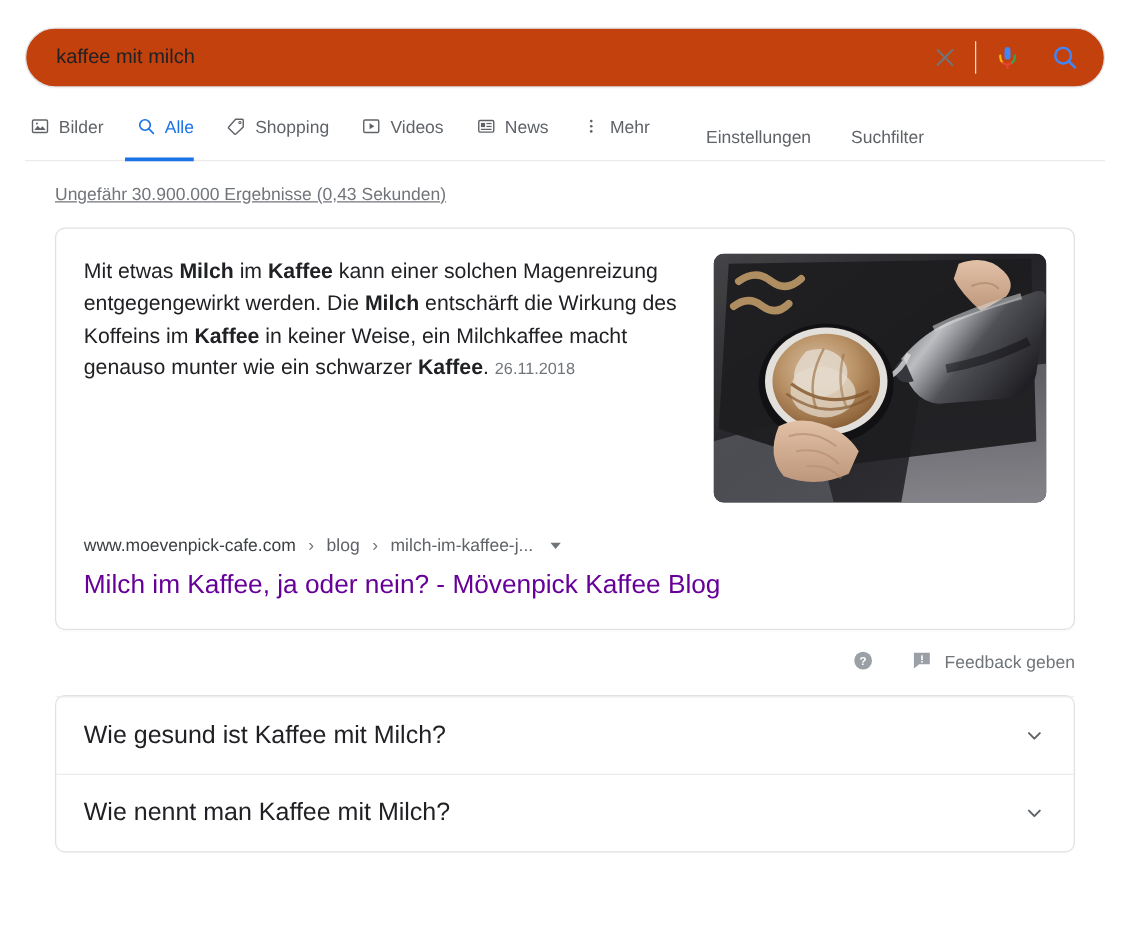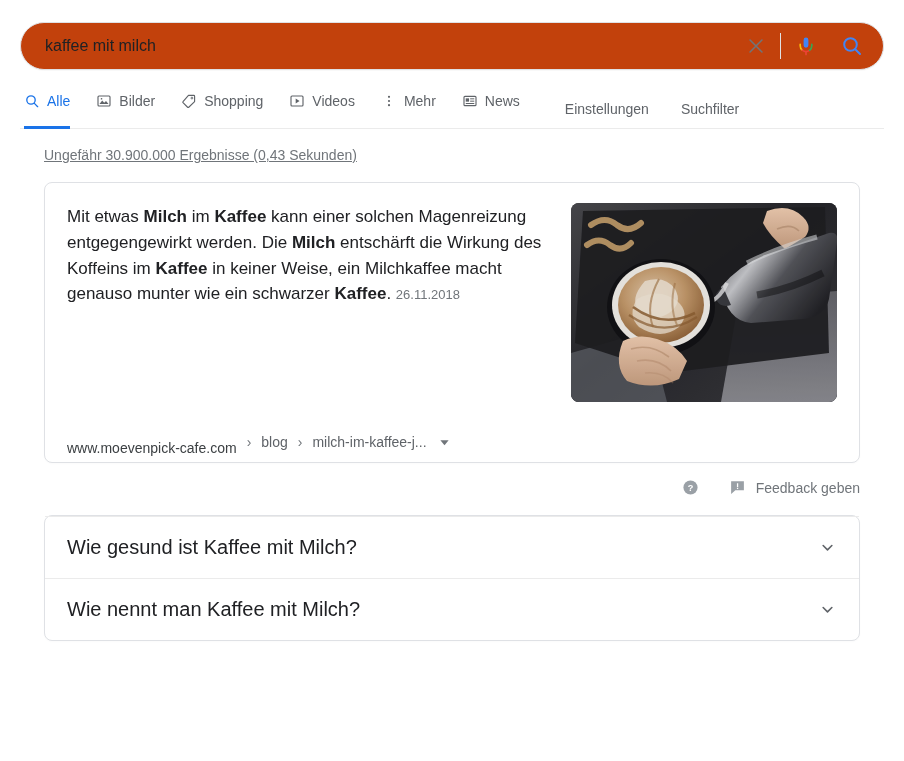--- a/index.html
+++ b/index.html
@@ -167,21 +167,21 @@
   .fs-thumb svg { display: block; }
 
   .fs-meta {
     padding: 26px 22px 6px 22px;
     display: flex;
     align-items: center;
     gap: 6px;
     font-size: 14px;
     color: #5f6368;
   }
-  .fs-meta .crumb-host { color: #3c4043; margin-top: 12px; }
+  .fs-meta .crumb-host { color: #3c4043; }
   .fs-meta .crumb-sep { color: #70757a; padding: 0 4px; }
   .fs-meta .crumb-part { color: #5f6368; }
   .crumb-arrow {
     margin-left: 6px;
     cursor: pointer;
     display: inline-flex;
     align-items: center;
   }
   .fs-title {
     padding: 4px 22px 22px 22px;
@@ -250,71 +250,71 @@
     <div class="sub-btn">
       <svg width="24" height="24" viewBox="0 0 24 24">
         <circle cx="10.5" cy="10.5" r="6.3" stroke="#4285f4" stroke-width="2" fill="none"></circle>
         <path d="M15.2 15.2 L20 20" stroke="#4285f4" stroke-width="2" stroke-linecap="round"></path>
       </svg>
     </div>
   </div>
 </div>
 
 <div class="navbar">
-  <div class="nav-tab active">
-    <svg width="16" height="16" viewBox="0 0 24 24">
-      <circle cx="10.5" cy="10.5" r="6.3" stroke="#1a73e8" stroke-width="2" fill="none"></circle>
-      <path d="M15.2 15.2 L20.5 20.5" stroke="#1a73e8" stroke-width="2" stroke-linecap="round"></path>
-    </svg>
-    <span>Alle</span>
-  </div>
-
   <div class="nav-tab">
     <svg width="16" height="16" viewBox="0 0 24 24">
       <rect x="3" y="4.5" width="18" height="15" rx="1.5" stroke="#5f6368" stroke-width="1.7" fill="none"></rect>
       <path d="M5.2 16.5 L9.3 11.4 L12.3 14.6 L15 12 L18.8 16.5 Z" fill="#5f6368"></path>
       <circle cx="8.3" cy="8.6" r="1.25" fill="#5f6368"></circle>
     </svg>
     <span>Bilder</span>
   </div>
 
+  <div class="nav-tab active">
+    <svg width="16" height="16" viewBox="0 0 24 24">
+      <circle cx="10.5" cy="10.5" r="6.3" stroke="#1a73e8" stroke-width="2" fill="none"></circle>
+      <path d="M15.2 15.2 L20.5 20.5" stroke="#1a73e8" stroke-width="2" stroke-linecap="round"></path>
+    </svg>
+    <span>Alle</span>
+  </div>
+
   <div class="nav-tab">
     <svg width="16" height="16" viewBox="0 0 24 24">
       <path d="M11.2 3.6 H19.2 a1.2 1.2 0 0 1 1.2 1.2 v8 L11.6 21.4 a1.2 1.2 0 0 1-1.7 0 L3 14.5 a1.2 1.2 0 0 1 0-1.7 Z" stroke="#5f6368" stroke-width="1.7" fill="none" stroke-linejoin="round"></path>
       <circle cx="16.4" cy="7.6" r="1.35" stroke="#5f6368" stroke-width="1.4" fill="none"></circle>
     </svg>
     <span>Shopping</span>
   </div>
 
   <div class="nav-tab">
     <svg width="16" height="16" viewBox="0 0 24 24">
       <rect x="3" y="4.5" width="18" height="15" rx="1.5" stroke="#5f6368" stroke-width="1.7" fill="none"></rect>
       <path d="M10 8.4 L15.8 12 L10 15.6 Z" fill="#5f6368"></path>
     </svg>
     <span>Videos</span>
-  </div>
-
-  <div class="nav-tab">
-    <svg width="16" height="16" viewBox="0 0 24 24">
-      <circle cx="12" cy="5.8" r="1.6" fill="#5f6368"></circle>
-      <circle cx="12" cy="12" r="1.6" fill="#5f6368"></circle>
-      <circle cx="12" cy="18.2" r="1.6" fill="#5f6368"></circle>
-    </svg>
-    <span>Mehr</span>
   </div>
 
   <div class="nav-tab">
     <svg width="16" height="16" viewBox="0 0 24 24">
       <rect x="3" y="5" width="18" height="14" rx="1.5" stroke="#5f6368" stroke-width="1.7" fill="none"></rect>
       <rect x="5.6" y="8" width="5" height="5" fill="#5f6368"></rect>
       <rect x="12.2" y="8" width="6.2" height="1.5" fill="#5f6368"></rect>
       <rect x="12.2" y="11.5" width="6.2" height="1.5" fill="#5f6368"></rect>
       <rect x="5.6" y="15" width="12.8" height="1.5" fill="#5f6368"></rect>
     </svg>
     <span>News</span>
+  </div>
+
+  <div class="nav-tab">
+    <svg width="16" height="16" viewBox="0 0 24 24">
+      <circle cx="12" cy="5.8" r="1.6" fill="#5f6368"></circle>
+      <circle cx="12" cy="12" r="1.6" fill="#5f6368"></circle>
+      <circle cx="12" cy="18.2" r="1.6" fill="#5f6368"></circle>
+    </svg>
+    <span>Mehr</span>
   </div>
 
   <div class="nav-right">
     <div class="nav-link">Einstellungen</div>
     <div class="nav-link">Suchfilter</div>
   </div>
 </div>
 
 <div class="stats">Ungefähr 30.900.000 Ergebnisse (0,43 Sekunden)</div>
 
@@ -400,20 +400,21 @@
       <span class="crumb-part">blog</span>
       <span class="crumb-sep">›</span>
       <span class="crumb-part">milch-im-kaffee-j...</span>
       <span class="crumb-arrow">
         <svg width="11" height="11" viewBox="0 0 12 12">
           <path d="M1.5 3.5 L10.5 3.5 L6 9 Z" fill="#70757a"></path>
         </svg>
       </span>
     </div>
 
+    <div class="fs-title">Milch im Kaffee, ja oder nein? - Mövenpick Kaffee Blog</div>
   </div>
 
   <div class="fb-row">
     <div class="fb-item">
       <svg width="17" height="17" viewBox="0 0 24 24">
         <circle cx="12" cy="12" r="10" fill="#9aa0a6"></circle>
         <text x="12" y="16.6" font-size="13" font-family="Liberation Sans, sans-serif" font-weight="bold" fill="#ffffff" text-anchor="middle">?</text>
       </svg>
     </div>
     <div class="fb-item">

